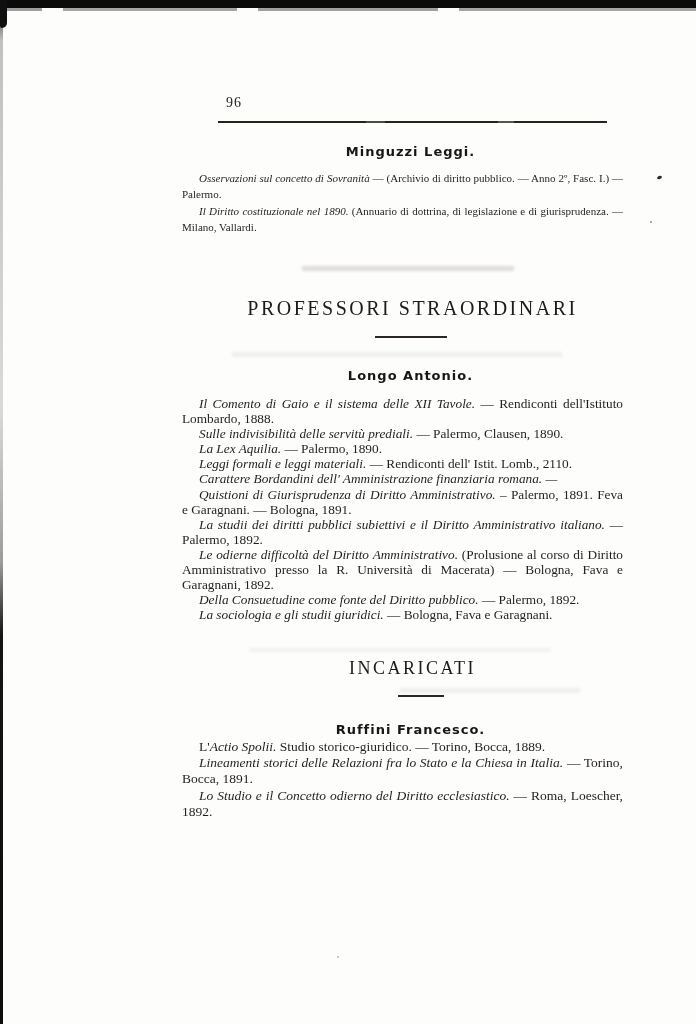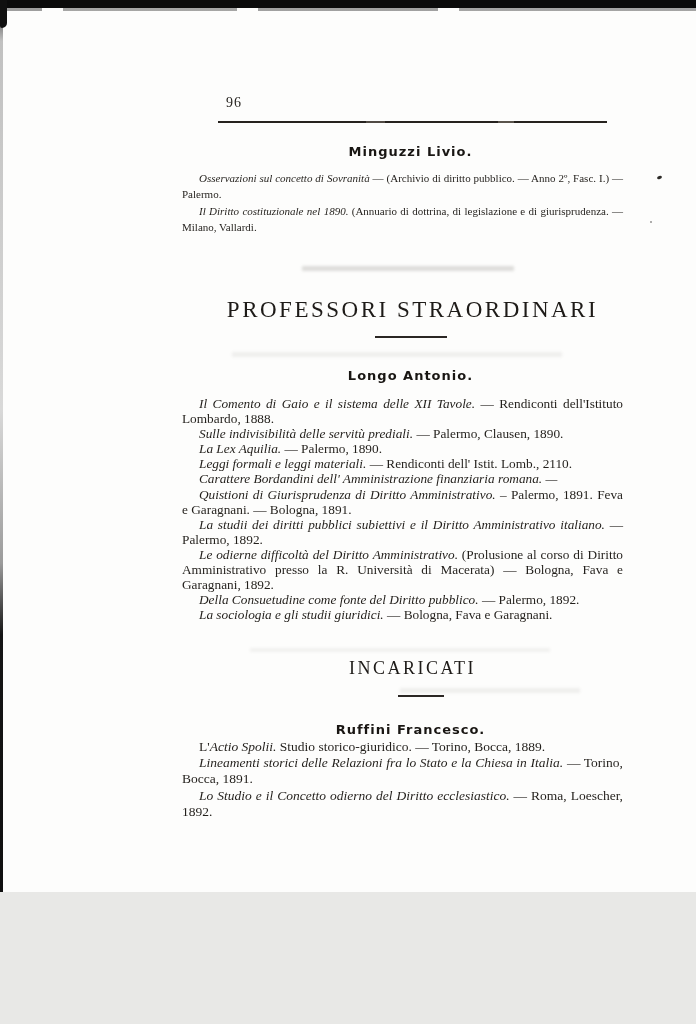--- a/index.html
+++ b/index.html
@@ -1,18 +1,18 @@
 <!DOCTYPE html>
 <html><head>
 <meta charset="utf-8">
 <style>
   html,body{margin:0;padding:0;background:#e8e8e6;}
   .scan{
     position:relative;
-    width:696px;height:892px;
+    width:696px;height:1024px;
     background:#fdfdfc;
     overflow:hidden;
     font-family:"Liberation Serif", serif;
     color:#221f1b;
   }
   
   .edge-top{position:absolute;top:0;left:0;width:696px;height:8px;background:#0b0b0b;}
   .edge-top::after{content:"";position:absolute;top:8px;left:0;width:100%;height:3px;
     background:linear-gradient(90deg,#2a2a2a 0 6%,transparent 6% 9%,#3a3a3a 9% 34%,transparent 34% 37%,#303030 37% 63%,transparent 63% 66%,#383838 66% 100%);
     opacity:.45;}
@@ -33,21 +33,21 @@
   .rule-main{position:absolute;left:218px;top:121px;width:389px;height:2px;
     background:linear-gradient(90deg,#26221e 0 38%,#514b44 38% 43%,#26221e 43% 72%,#5a544c 72% 76%,#26221e 76% 100%);}
   
   .col{position:absolute;left:182px;top:0;width:441px;}
   .author{position:absolute;left:8px;width:441px;margin:0;text-align:center;
     font-family:"DejaVu Sans", sans-serif;font-size:13px;font-weight:bold;letter-spacing:1px;color:#191613;}
   .a-minguzzi{top:144px;}
   .a-longo{top:368px;}
   .a-ruffini{top:722px;}
   .sectitle{position:absolute;left:10px;width:441px;margin:0;text-align:center;
-    font-weight:400;font-size:23px;letter-spacing:2.5px;color:#1e1b18;}
+    font-weight:400;font-size:20px;letter-spacing:2.5px;color:#1e1b18;}
   .t-inc{font-size:18px;}
   .t-prof{top:297px;}
   .t-inc{top:658px;}
   .minirule{position:absolute;height:2px;background:#2b2724;}
   .r1{left:193px;top:336px;width:72px;}
   .r2{left:216px;top:695px;width:46px;}
   .entries{position:absolute;left:0;width:441px;text-align:justify;}
   .e-minguzzi{top:170px;font-size:11px;line-height:16.4px;}
   .e-longo{top:396px;font-size:13.3px;line-height:15.1px;}
   .e-ruffini{top:739px;font-size:13.5px;line-height:16.2px;}
@@ -68,21 +68,21 @@
   <div class="smudge m1"></div>
   <div class="smudge m2"></div>
   <div class="smudge m3"></div>
   <div class="smudge m4"></div>
 
   <div class="pagenum">96</div>
   <div class="rule-main"></div>
 
   <div class="col">
 
-    <h3 class="author a-minguzzi">Minguzzi Livio.</h3>
+    <h3 class="author a-minguzzi">Minguzzi Leggi.</h3>
     <div class="entries e-minguzzi">
         <p class="entry"><span class="it">Osservazioni sul concetto di Sovranità</span><span class="rm"> — (Archivio di diritto pubblico. — Anno 2º, Fasc. I.) — Palermo.</span></p>
         <p class="entry"><span class="it">Il Diritto costituzionale nel 1890.</span><span class="rm"> (Annuario di dottrina, di legislazione e di giurisprudenza. — Milano, Vallardi.</span></p>
       </div>
 
     <h2 class="sectitle t-prof">PROFESSORI STRAORDINARI</h2>
     <div class="minirule r1"></div>
 
     <h3 class="author a-longo">Longo Antonio.</h3>
     <div class="entries e-longo">

